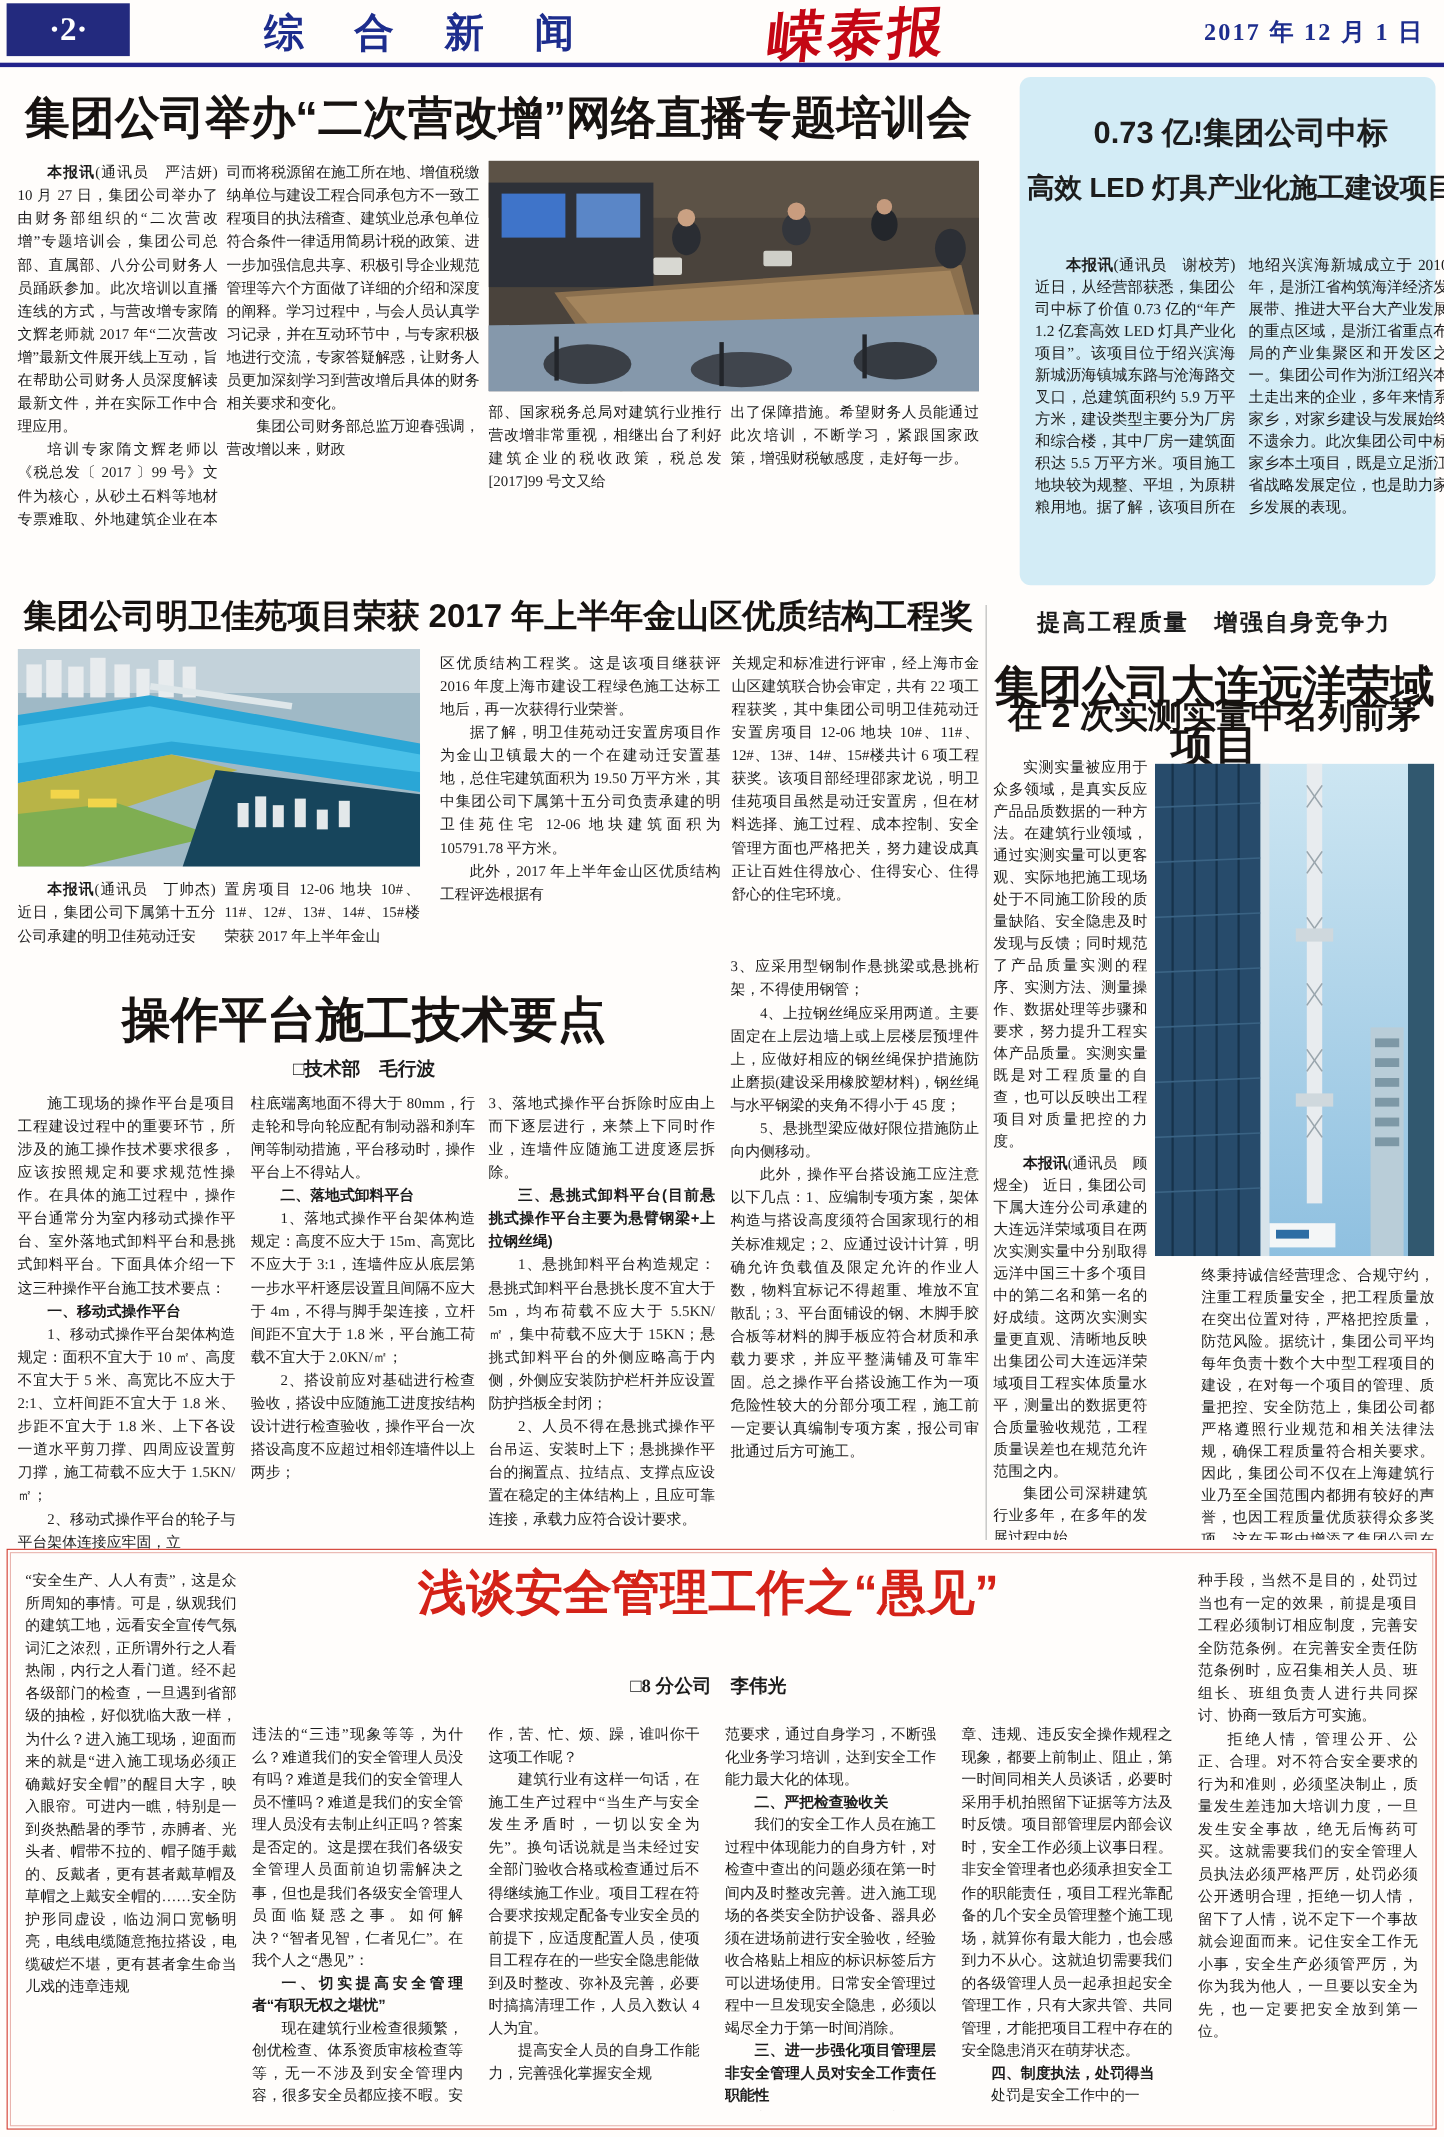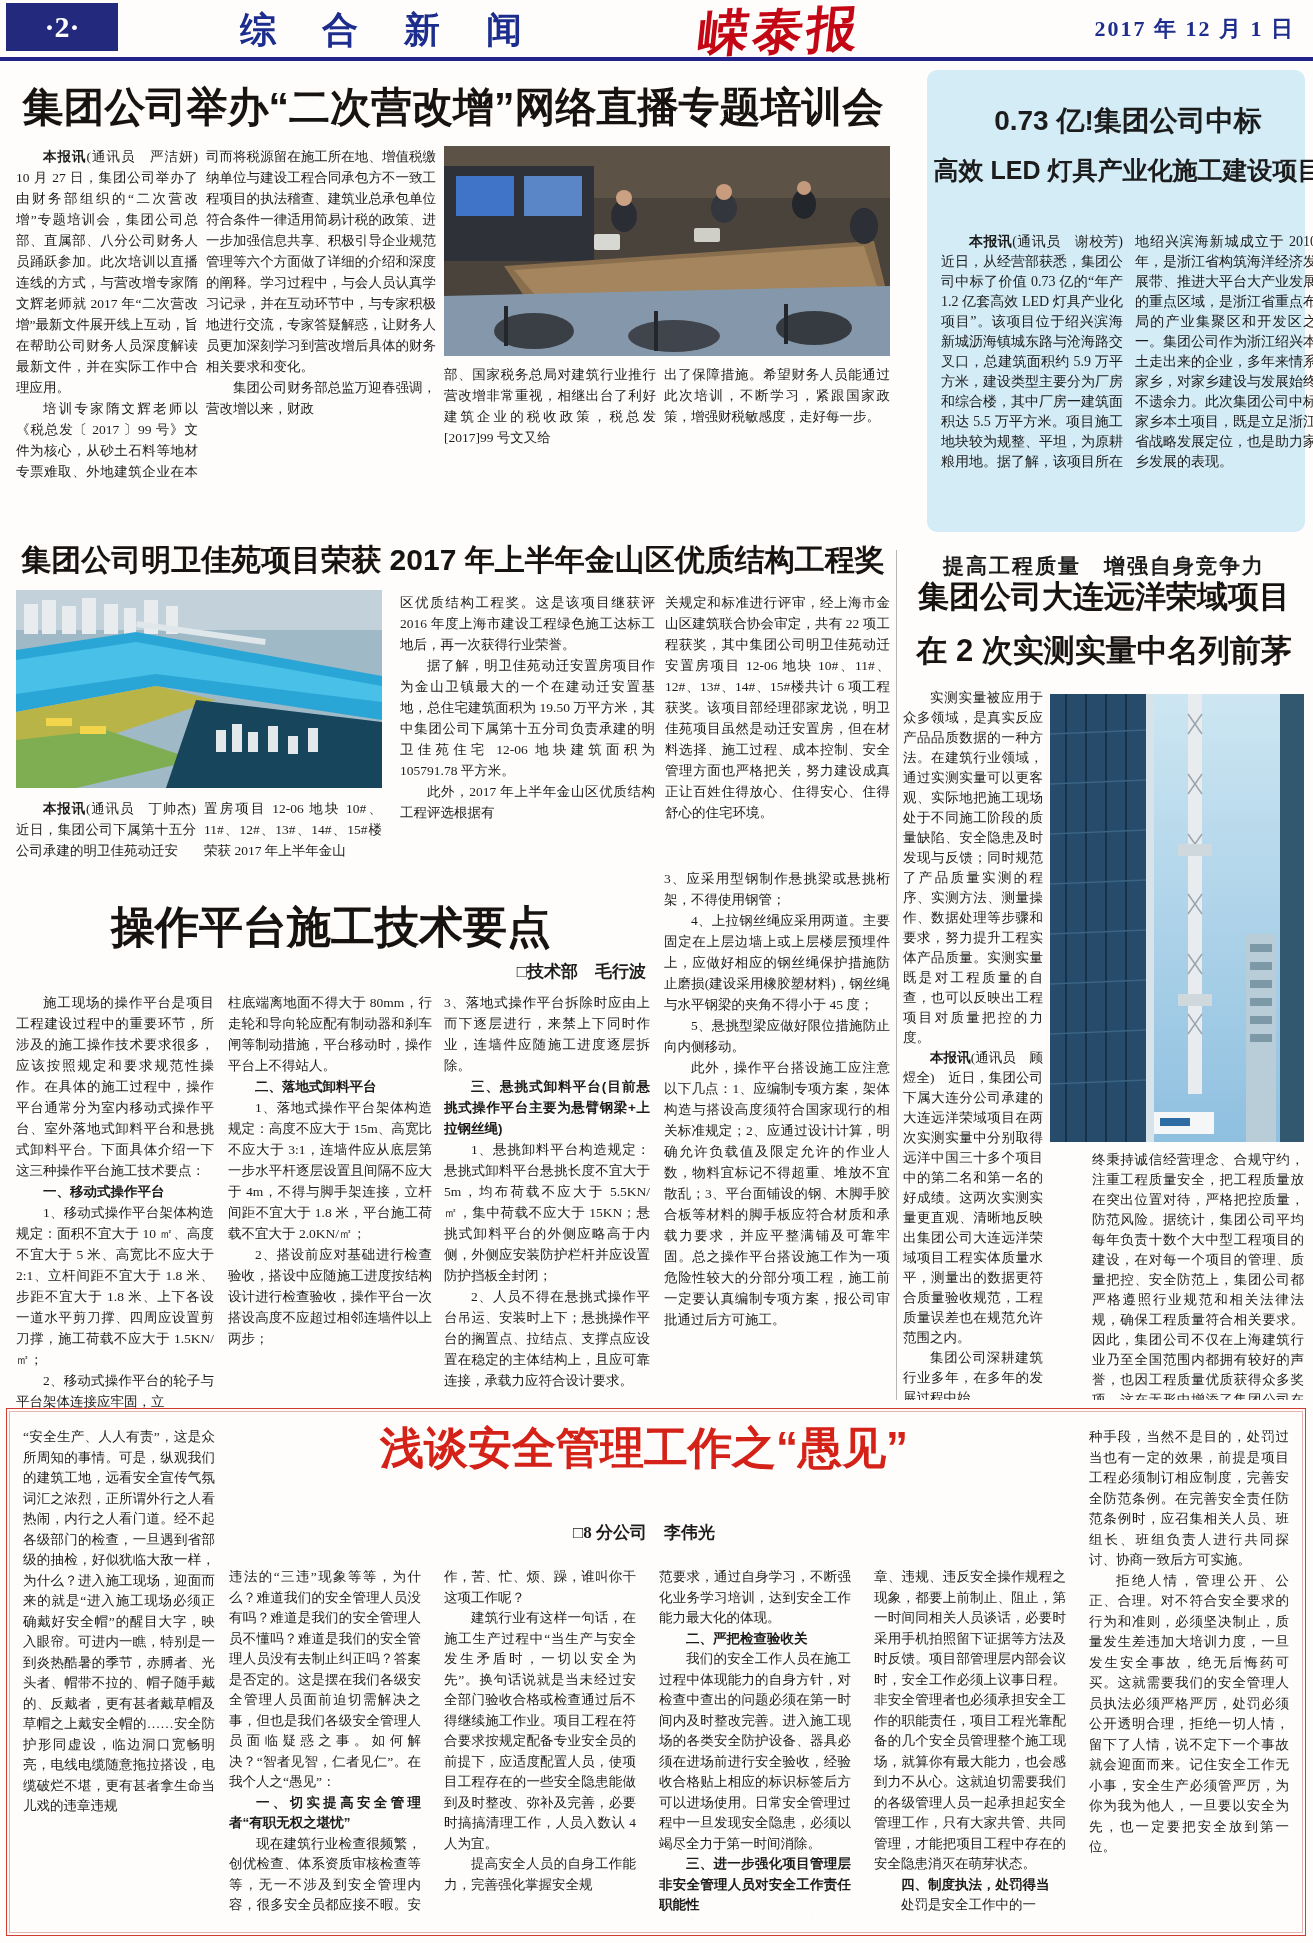--- a/index.html
+++ b/index.html
@@ -17,21 +17,21 @@
   
   .txtcol{position:absolute;font-size:13.5px;line-height:21px;text-align:justify;overflow:hidden;}
   .para{margin:0;text-indent:2em;}
   .para.noind{text-indent:0;}
   .para.sub{font-weight:bold;font-family:"Liberation Sans","DejaVu Sans",sans-serif;}
   .para b{font-weight:bold;}
   .hline{position:absolute;background:#999;}
   
   .h-big{position:absolute;text-align:center;font-weight:900;color:#171311;
          font-family:"Liberation Sans","DejaVu Sans",sans-serif;}
-  .byline{position:absolute;text-align:right;font-weight:bold;font-size:17px;}
+  .byline{position:absolute;text-align:center;font-weight:bold;font-size:17px;}
   
   .photo{position:absolute;overflow:hidden;}
   .photo svg{display:block;width:100%;height:100%;}
   
   #ledbox{position:absolute;left:927px;top:70px;width:378px;height:462px;background:#d3ecf6;border-radius:10px;}
   #ledh1{position:absolute;left:0;top:32px;width:402px;text-align:center;font-size:28px;font-weight:900;
          font-family:"Liberation Sans","DejaVu Sans",sans-serif;}
   #ledh2{position:absolute;left:0;top:84px;width:402px;text-align:center;font-size:25px;font-weight:900;
          font-family:"Liberation Sans","DejaVu Sans",sans-serif;}
   
@@ -184,21 +184,21 @@
   <div class="txtcol" style="left:664px;top:868px;width:226px;height:592px;">
       <p class="para noind">3、应采用型钢制作悬挑梁或悬挑桁架，不得使用钢管；</p>
       <p class="para">4、上拉钢丝绳应采用两道。主要固定在上层边墙上或上层楼层预埋件上，应做好相应的钢丝绳保护措施防止磨损(建设采用橡胶塑材料)，钢丝绳与水平钢梁的夹角不得小于 45 度；</p>
       <p class="para">5、悬挑型梁应做好限位措施防止向内侧移动。</p>
       <p class="para">此外，操作平台搭设施工应注意以下几点：1、应编制专项方案，架体构造与搭设高度须符合国家现行的相关标准规定；2、应通过设计计算，明确允许负载值及限定允许的作业人数，物料宜标记不得超重、堆放不宜散乱；3、平台面铺设的钢、木脚手胶合板等材料的脚手板应符合材质和承载力要求，并应平整满铺及可靠牢固。总之操作平台搭设施工作为一项危险性较大的分部分项工程，施工前一定要认真编制专项方案，报公司审批通过后方可施工。</p>
     </div>
 
   <div class="hline" style="left:896px;top:550px;width:1px;height:850px;background:#b5b5b5;"></div>
 
   <div class="kicker" style="left:903px;top:552px;width:402px;">提高工程质量　增强自身竞争力</div>
-  <div class="h-big" style="left:903px;top:576px;width:402px;font-size:31px;">集团公司大连远洋荣域项目</div>
+  <div class="h-big" style="left:903px;top:596px;width:402px;font-size:40px;">集团公司大连远洋荣域项目</div>
   <div class="h-big" style="left:903px;top:630px;width:402px;font-size:31px;">在 2 次实测实量中名列前茅</div>
   <div class="txtcol" style="left:903px;top:688px;width:140px;height:712px;font-size:13.5px;line-height:20px;">
       <p class="para">实测实量被应用于众多领域，是真实反应产品品质数据的一种方法。在建筑行业领域，通过实测实量可以更客观、实际地把施工现场处于不同施工阶段的质量缺陷、安全隐患及时发现与反馈；同时规范了产品质量实测的程序、实测方法、测量操作、数据处理等步骤和要求，努力提升工程实体产品质量。实测实量既是对工程质量的自查，也可以反映出工程项目对质量把控的力度。</p>
       <p class="para"><b>本报讯</b>(通讯员　顾煜全)　近日，集团公司下属大连分公司承建的大连远洋荣域项目在两次实测实量中分别取得远洋中国三十多个项目中的第二名和第一名的好成绩。这两次实测实量更直观、清晰地反映出集团公司大连远洋荣域项目工程实体质量水平，测量出的数据更符合质量验收规范，工程质量误差也在规范允许范围之内。</p>
       <p class="para">集团公司深耕建筑行业多年，在多年的发展过程中始</p>
     </div>
 
   <div class="photo" style="left:1050px;top:694px;width:254px;height:448px;">
     <svg viewBox="0 0 254 448" preserveAspectRatio="none">
       <defs>

